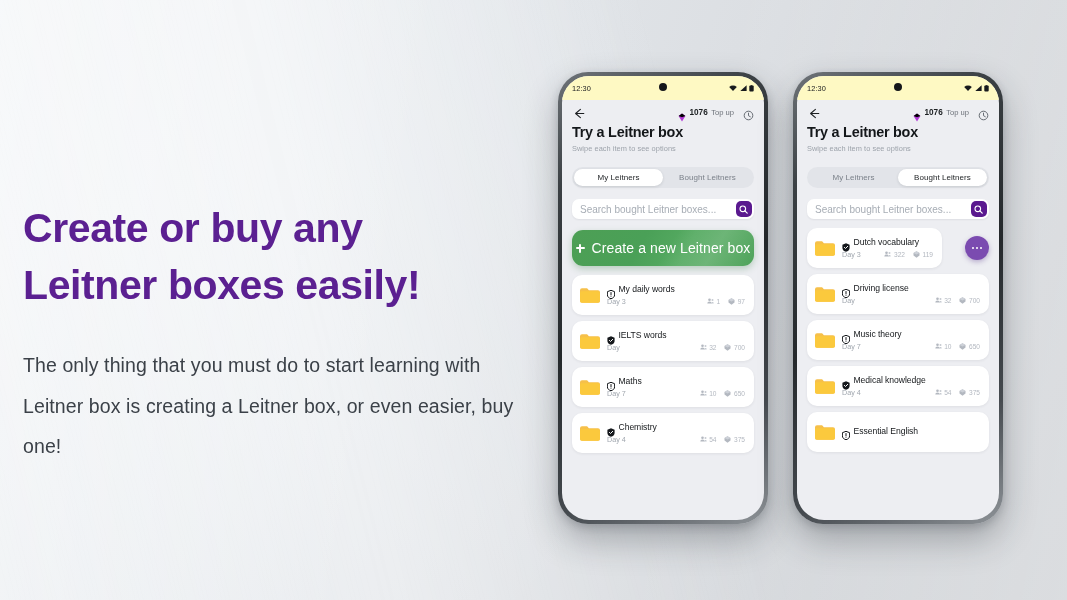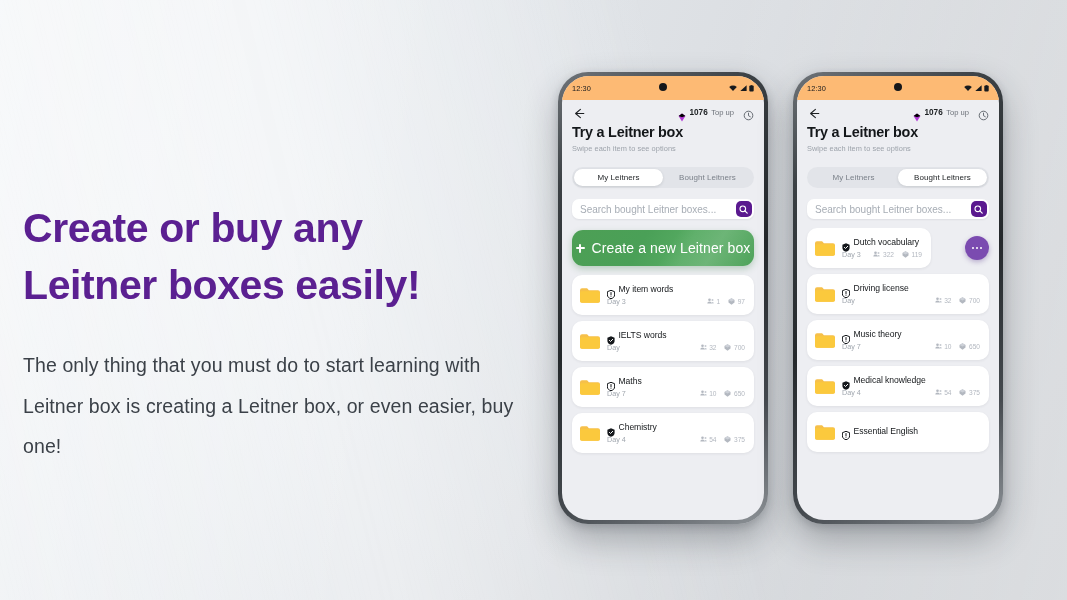--- a/index.html
+++ b/index.html
@@ -46,21 +46,21 @@
   .phone.p1{ left:558px; }
   .phone.p2{ left:793px; }
   .screen{
     position:relative; width:100%; height:100%; border-radius:27px; overflow:hidden;
     background:#edeef2; display:flex; flex-direction:column;
   }
 
   
   .statusbar{
     height:21px; flex:0 0 21px; display:flex; align-items:center;
-    padding:12px 10px; position:relative; background:#fdba74;justify-content:flex-end;
+    padding:12px 10px; position:relative; background:#fef9c3;justify-content:flex-end;
   }
   .st-time{ font-size:7.4px; color:#181a1d; font-weight:500; letter-spacing:.1px; }
   .punch{
     position:absolute; left:50%; top:7px; transform:translateX(-50%);
     width:8px; height:8px; border-radius:50%; background:#15171a;
   }
   .st-right{ margin-left:auto; display:flex; align-items:center; gap:2.5px; }
   .st-right svg{ display:block; }
 
   
@@ -132,21 +132,21 @@
   
   .list{
     flex:1 1 auto; margin-top:9px; padding:0 10px; display:flex;
     flex-direction:column; gap:6px; overflow:hidden; position:relative;
   }
   .row{
     position:relative; background:#fff; border-radius:10px; height:40px;
     display:flex; align-items:center; padding:0 9px 0 7px; flex:0 0 40px;
     box-shadow:0 1px 3px rgba(30,35,45,.07);
   }
-  .row.swiped{ width:124px; }
+  .row.swiped{ width:135px; }
   .folder{ width:22px; height:18px; flex:0 0 22px; margin-right:6px; }
   .rowbody{ flex:1; min-width:0; }
   .rtop{ display:flex; align-items:center; gap:3.5px; }
   .shield{ width:8px; height:9px; flex:0 0 8px; }
   .rname{
     font-size:8.6px; font-weight:500; color:#14171a; letter-spacing:-.05px;
     white-space:nowrap; overflow:hidden; text-overflow:ellipsis;
   }
   .rbot{ display:flex; align-items:center; margin-top:3px; }
   .rday{ font-size:7.2px; color:#a1a7af; }
@@ -241,21 +241,21 @@
               <path d="M1 4.2a2 2 0 0 1 2-2h5.1l1.8 2H19a2 2 0 0 1 2 2v8.6a2 2 0 0 1-2 2H3a2 2 0 0 1-2-2Z" fill="#f6c04a"></path>
               <path d="M1 7.2a2 2 0 0 1 2-2h16a2 2 0 0 1 2 2v7.6a2 2 0 0 1-2 2H3a2 2 0 0 1-2-2Z" fill="#fbc93d"></path>
             </svg></span>
         <span class="rowbody">
           <span class="rtop">
             <span class="shield"><svg width="8" height="9" viewBox="0 0 8 9">
                   <path d="M4 0.3 7.6 1.7v3.2c0 2-1.6 3.3-3.6 3.8C2 8.2.4 6.9.4 4.9V1.7Z" fill="none" stroke="#15181c" stroke-width="1"></path>
                   <path d="M4 2.5v2.1" stroke="#15181c" stroke-width="1" stroke-linecap="round"></path>
                   <circle cx="4" cy="6.1" r=".62" fill="#15181c"></circle>
                 </svg></span>
-            <span class="rname">My item words</span>
+            <span class="rname">My daily words</span>
           </span>
           <span class="rbot">
             <span class="rday">Day 3</span>
             <span class="stats">
               <span class="stat">
                   <span><svg width="7" height="6" viewBox="0 0 7 6">
                       <circle cx="2.5" cy="1.7" r="1.3" fill="#b3b8c0"></circle>
                       <path d="M0.3 5.6c0-1.3 1-2 2.2-2s2.2.7 2.2 2Z" fill="#b3b8c0"></path>
                       <circle cx="5.5" cy="2" r="1" fill="#c6cad1"></circle>
                       <path d="M4.3 5.6c0-1 .6-1.5 1.3-1.5s1.1.5 1.1 1.5Z" fill="#c6cad1"></path>

